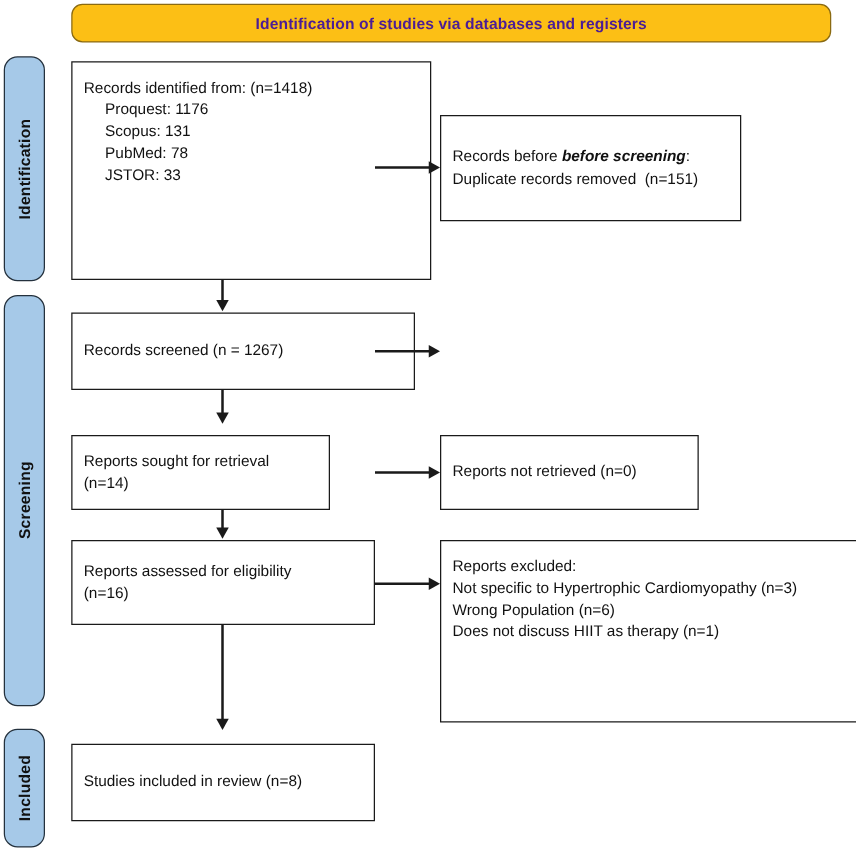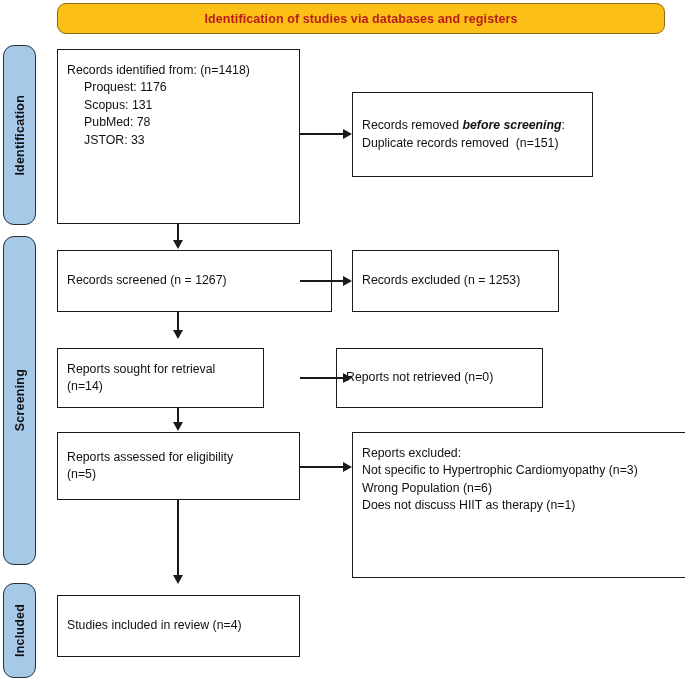--- a/index.html
+++ b/index.html
@@ -30,21 +30,21 @@
     border: 1.5px solid #8a6a12;
     border-radius: 9px;
     box-sizing: border-box;
     display: flex;
     align-items: center;
     justify-content: center;
   }
   .banner-text {
     font-size: 12.5px;
     font-weight: bold;
-    color: #b91c1c;
+    color: #4c1d95;
     letter-spacing: 0.1px;
     text-align: center;
   }
 
   
   .stage-tab {
     position: absolute;
     left: 3px;
     width: 33px;
     background: #a6c9e8;
@@ -86,26 +86,26 @@
     color: #111111;
     white-space: pre-wrap;
   }
   .flow-box.top-align {
     align-items: flex-start;
   }
   .flow-box.top-align .box-text {
     padding-top: 12px;
   }
 
-  #box-identified   { left: 57px;  top: 49px;  width: 243px; height: 175px; }
+  #box-identified   { left: 57px;  top: 49px;  width: 288px; height: 175px; }
   #box-removed      { left: 352px; top: 92px;  width: 241px; height: 85px; }
   #box-screened     { left: 57px;  top: 250px; width: 275px; height: 62px; }
   #box-excluded     { left: 352px; top: 250px; width: 207px; height: 62px; }
   #box-sought       { left: 57px;  top: 348px; width: 207px; height: 60px; }
-  #box-notretrieved { left: 336px; top: 348px; width: 207px; height: 60px; }
+  #box-notretrieved { left: 352px; top: 348px; width: 207px; height: 60px; }
   #box-eligibility  { left: 57px;  top: 432px; width: 243px; height: 68px; }
   #box-repexcluded  { left: 352px; top: 432px; width: 385px; height: 146px; }
   #box-included     { left: 57px;  top: 595px; width: 243px; height: 62px; }
 
   #box-eligibility .box-text { padding-top: 0; }
 
   .ital { font-style: italic; font-weight: bold; }
 
   
   .v-line {
@@ -176,54 +176,51 @@
 
   <div class="flow-box top-align" id="box-identified">
     <div class="box-text">Records identified from: (n=1418)
      Proquest: 1176
      Scopus: 131
      PubMed: 78
      JSTOR: 33</div>
   </div>
 
   <div class="flow-box" id="box-removed">
-    <div class="box-text"><span>Records removed </span><span class="ital">before screening</span><span>:
+    <div class="box-text"><span>Records before </span><span class="ital">before screening</span><span>:
 Duplicate records removed  (n=151)</span></div>
   </div>
 
   <div class="flow-box" id="box-screened">
     <div class="box-text">Records screened (n = 1267)</div>
   </div>
 
-  <div class="flow-box" id="box-excluded">
-    <div class="box-text">Records excluded (n = 1253)</div>
-  </div>
 
   <div class="flow-box" id="box-sought">
     <div class="box-text">Reports sought for retrieval (n=14)</div>
   </div>
 
   <div class="flow-box" id="box-notretrieved">
     <div class="box-text">Reports not retrieved (n=0)</div>
   </div>
 
   <div class="flow-box" id="box-eligibility">
     <div class="box-text">Reports assessed for eligibility
-(n=5)</div>
+(n=16)</div>
   </div>
 
   <div class="flow-box top-align" id="box-repexcluded">
     <div class="box-text">Reports excluded:
 Not specific to Hypertrophic Cardiomyopathy (n=3)
 Wrong Population (n=6)
 Does not discuss HIIT as therapy (n=1)</div>
   </div>
 
   <div class="flow-box" id="box-included">
-    <div class="box-text">Studies included in review (n=4)</div>
+    <div class="box-text">Studies included in review (n=8)</div>
   </div>
 
   <div class="v-line" id="vline-1"></div>
   <div class="arrow-down" id="arrow-1"></div>
   <div class="v-line" id="vline-2"></div>
   <div class="arrow-down" id="arrow-2"></div>
   <div class="v-line" id="vline-3"></div>
   <div class="arrow-down" id="arrow-3"></div>
   <div class="v-line" id="vline-4"></div>
   <div class="arrow-down" id="arrow-4"></div>

